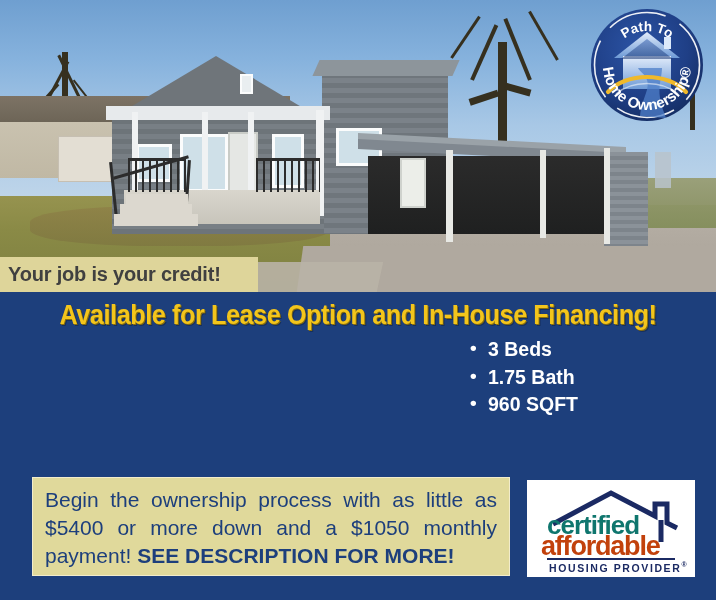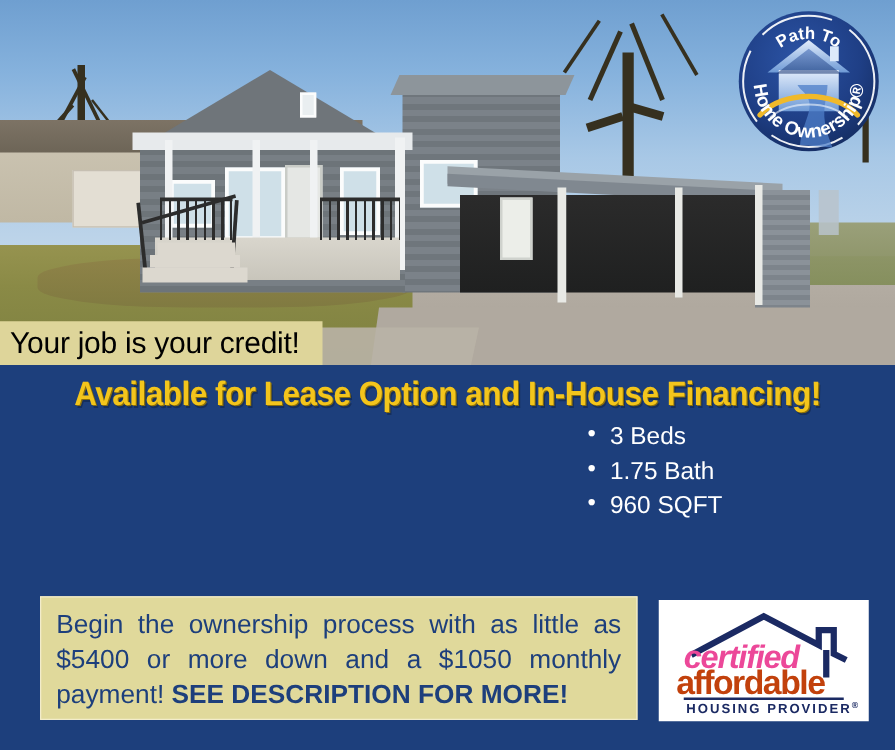--- a/index.html
+++ b/index.html
@@ -77,52 +77,52 @@
   .side-door{position:absolute;left:400px;top:158px;width:22px;height:46px;
     background:#eceee9;border:2px solid #cfd2cd;}
 
   
   .trunk{position:absolute;background:#36301f;}
   .branch{position:absolute;background:#36301f;transform-origin:bottom center;}
 
   
   .credit-bar{position:absolute;left:0;top:257px;width:258px;height:35px;
     background:#ded59a;display:flex;align-items:center;}
-  .credit-bar span{color:#000000;font-size:24px;font-weight:normal;letter-spacing:-.2px;padding-left:8px;}
+  .credit-bar span{color:#404040;font-size:20px;font-weight:bold;letter-spacing:-.2px;padding-left:8px;}
 
   
   .headline{position:absolute;left:0;top:300px;width:716px;text-align:center;
     color:#f3c51c;font-size:27px;font-weight:bold;
     font-family:"Liberation Sans Narrow","Liberation Sans",sans-serif;
     transform:scaleX(.93);letter-spacing:-.4px;
     text-shadow:1px 1px 0 #8a6f0c, 2px 2px 0 rgba(0,0,0,.25);}
 
   
   .para{position:absolute;left:8px;top:334px;width:452px;text-align:center;
     color:#eef2f8;font-size:23.5px;line-height:1.30;font-weight:300;}
   .bullets{position:absolute;left:466px;top:336px;width:250px;
-    color:#ffffff;font-size:19.5px;font-weight:normal;line-height:1.42;
+    color:#ffffff;font-size:19.5px;font-weight:bold;line-height:1.42;
     list-style:none;margin:0;padding:0;}
   .bullets li{position:relative;padding-left:22px;white-space:nowrap;}
   .bullets li:before{content:"\2022";position:absolute;left:4px;top:-1px;font-size:19px;}
 
   
   .offer{position:absolute;left:32px;top:477px;width:478px;height:99px;
     background:#e0d99b;border:1px solid #f2eccb;box-sizing:border-box;
     padding:8px 12px 0 12px;}
   .offer p{margin:0;color:#1d3f7c;font-size:21px;line-height:1.33;
     text-align:justify;font-weight:400;}
   .offer .strong{font-weight:bold;}
 
   
   .logo-box{position:absolute;left:527px;top:480px;width:168px;height:97px;
     background:#ffffff;box-sizing:border-box;padding:0;overflow:hidden;}
   .logo-inner{position:relative;width:100%;height:100%;}
-  .logo-certified{position:absolute;left:20px;top:32px;color:#ec4899;
-    font-size:26px;font-weight:bold;letter-spacing:-1px;line-height:1;font-style:italic;}
+  .logo-certified{position:absolute;left:20px;top:32px;color:#0f766e;
+    font-size:26px;font-weight:bold;letter-spacing:-1px;line-height:1;}
   .logo-affordable{position:absolute;left:14px;top:53px;color:#c2410c;
     font-size:27px;font-weight:bold;letter-spacing:-1.2px;line-height:1;}
   .logo-rule{position:absolute;left:20px;top:78px;width:128px;height:2px;background:#1b2a63;}
   .logo-hp{position:absolute;left:22px;top:81px;color:#1b2a63;font-size:10.5px;
     font-weight:bold;letter-spacing:1.6px;line-height:1;}
 
   
   .badge{position:absolute;left:588px;top:6px;width:118px;height:118px;}
 </style>
 </head>

